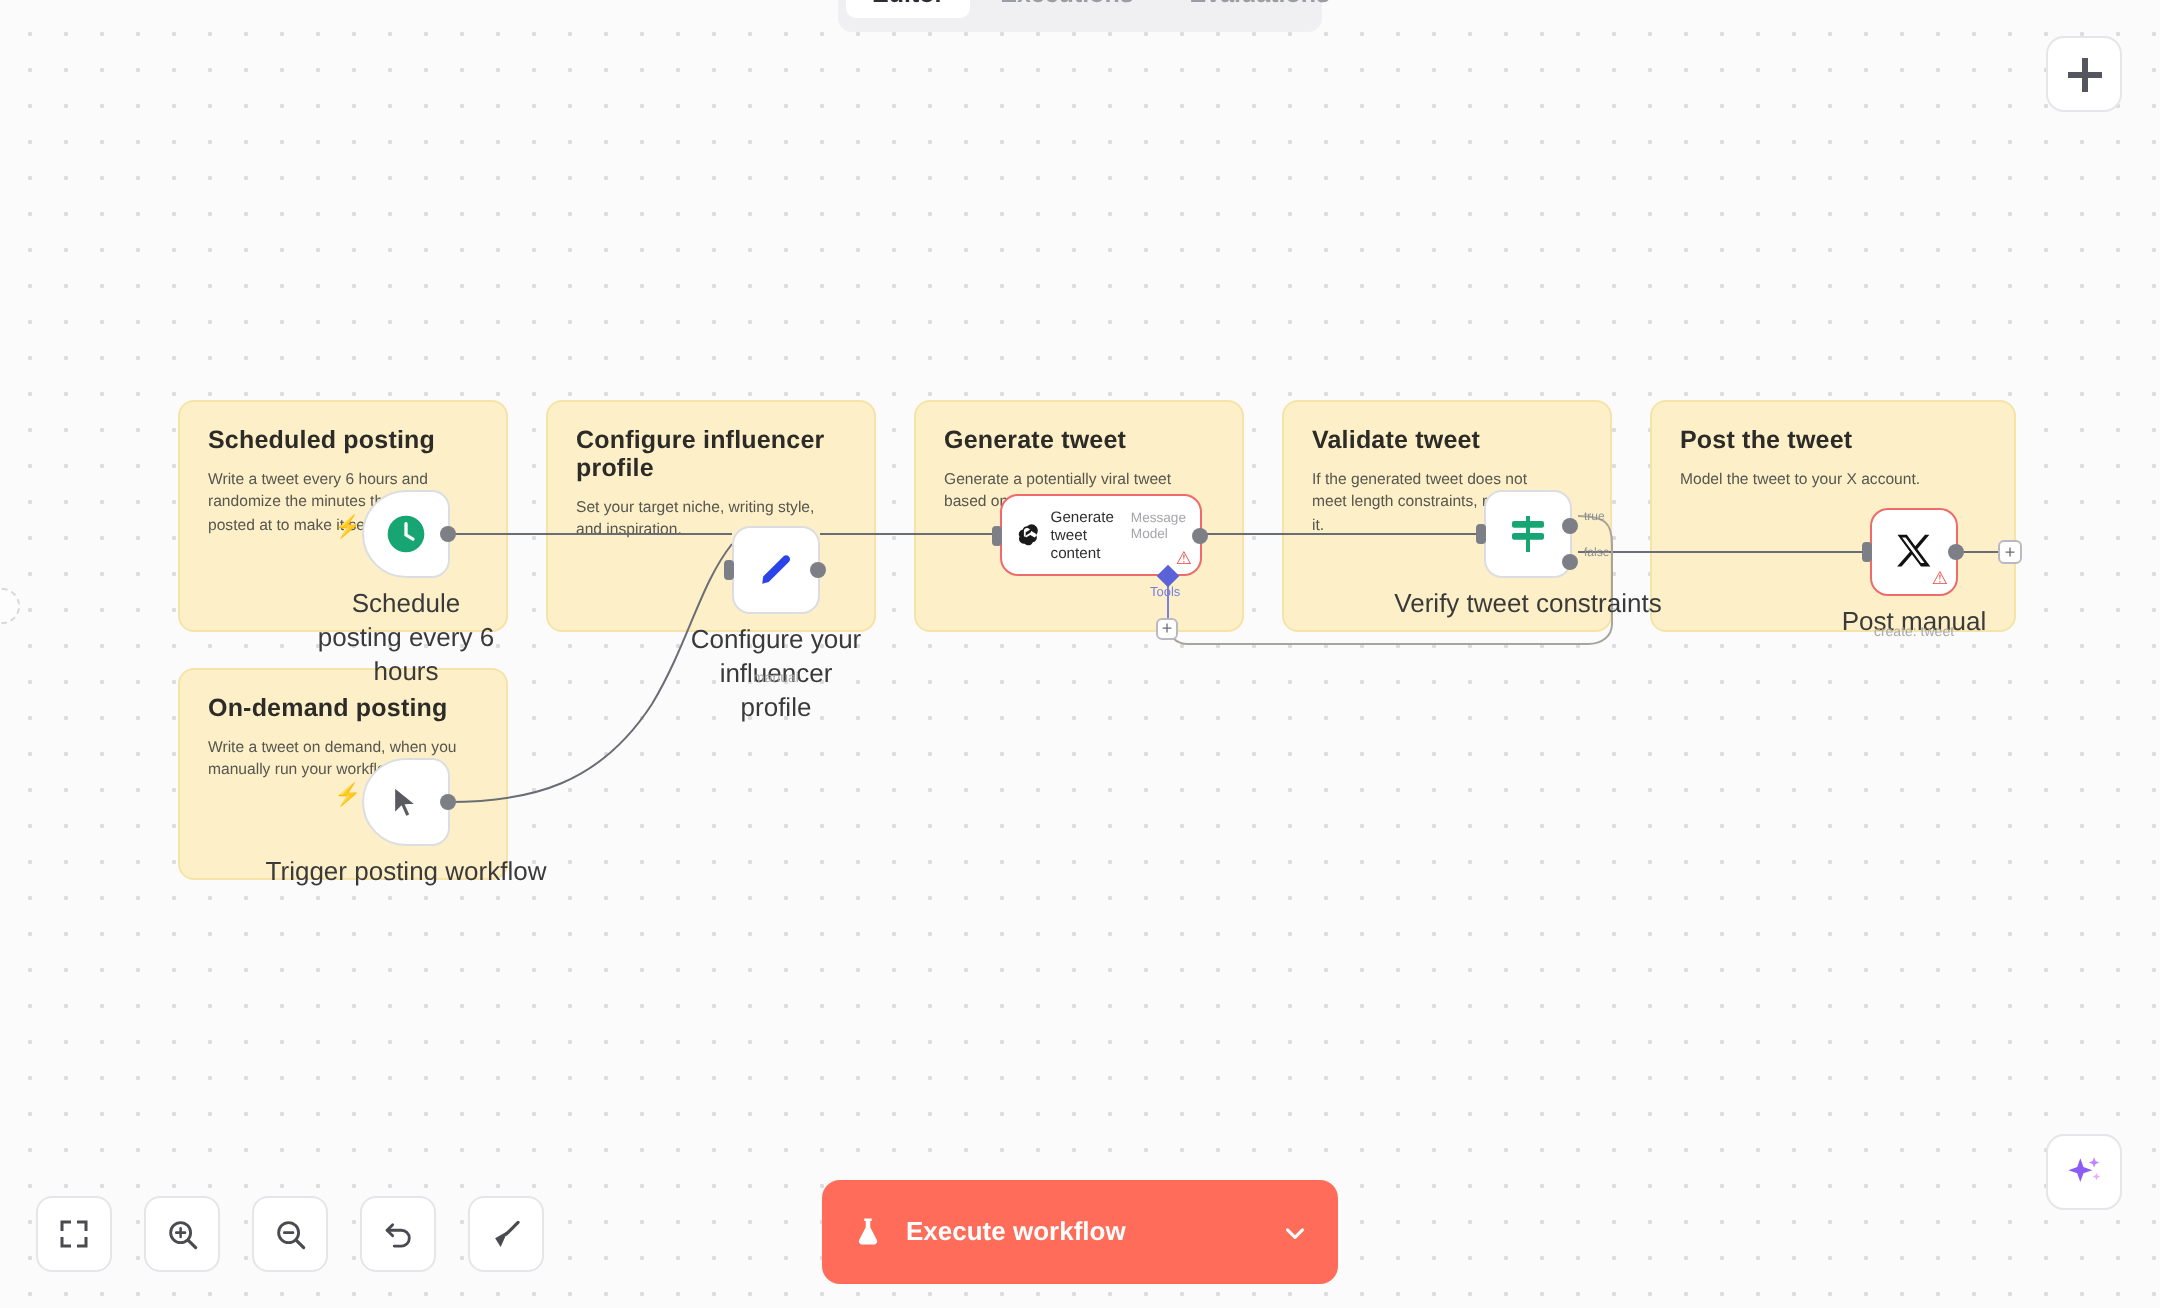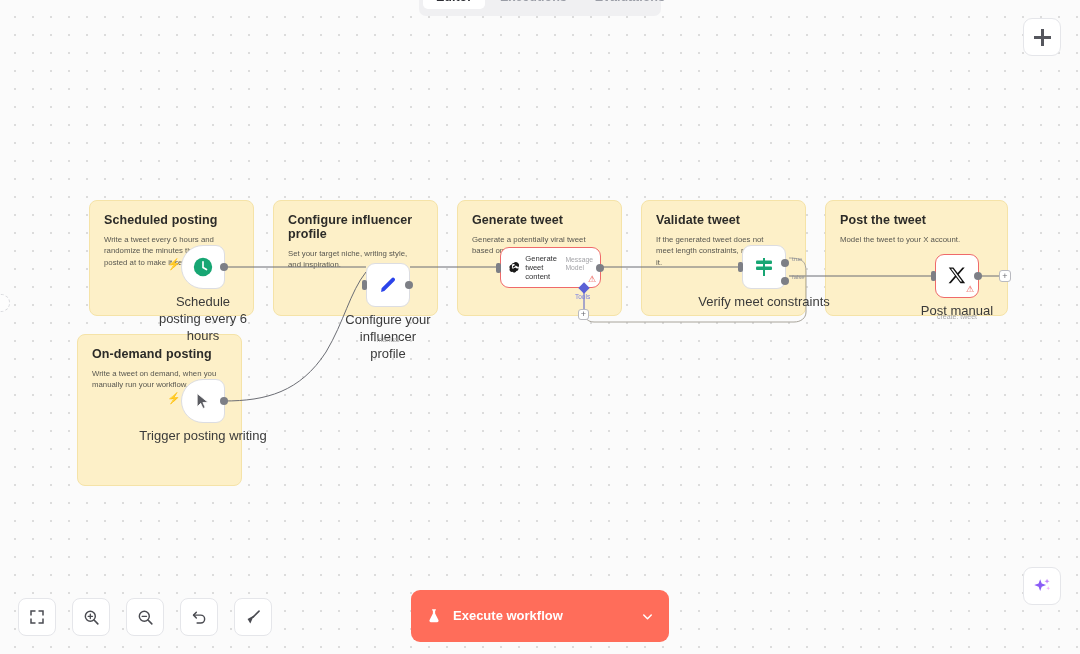--- a/index.html
+++ b/index.html
@@ -203,21 +203,21 @@
     <path d="M980,276 L1000,276" stroke="#6b6d74" stroke-width="1" fill="none"></path>
 
     <path d="M584,290 L584,311" stroke="#7a80e0" stroke-width="1" fill="none"></path>
   </svg>
 
   <div class="frame" style="left:89px; top:200px; width:165px; height:116px;">
     <div class="frame-title">Scheduled posting</div>
     <div class="frame-desc">Write a tweet every 6 hours and randomize the minutes that it's posted at to make it seem natural.</div>
   </div>
 
-  <div class="frame" style="left:77px; top:334px; width:165px; height:152px;">
+  <div class="frame" style="left:89px; top:334px; width:165px; height:106px;">
     <div class="frame-title">On-demand posting</div>
     <div class="frame-desc">Write a tweet on demand, when you manually run your workflow.</div>
   </div>
 
   <div class="frame" style="left:273px; top:200px; width:165px; height:116px;">
     <div class="frame-title">Configure influencer profile</div>
     <div class="frame-desc">Set your target niche, writing style, and inspiration.</div>
   </div>
 
   <div class="frame" style="left:457px; top:200px; width:165px; height:116px;">
@@ -248,21 +248,21 @@
   </div>
 
   <div class="node" style="left:181px; top:379px; z-index:5;">
     <div class="bolt" style="left:-14px; top:14px;">⚡</div>
     <div class="node-box trigger">
       <svg width="20" height="20" viewBox="0 0 24 24">
         <path d="M5 3 L5 19 L9.2 14.8 L12 21 L14.6 19.7 L11.9 13.8 L18 13.6 Z" fill="#5a5b61" stroke="#ffffff" stroke-width="1"></path>
       </svg>
       <div class="dot out"></div>
     </div>
-    <div class="node-label">Trigger posting writing</div>
+    <div class="node-label">Trigger posting workflow</div>
   </div>
 
   <div class="node" style="left:366px; top:263px; z-index:5;">
     <div class="node-box square">
       <div class="in-tab"></div>
       <svg width="22" height="22" viewBox="0 0 24 24">
         <path d="M4.5 19.5 L8 18.6 L19 7.6 C19.9 6.7 19.9 5.4 19 4.6 C18.2 3.7 16.9 3.7 16 4.6 L5 15.6 Z" fill="#2b44ea"></path>
       </svg>
       <div class="dot out"></div>
     </div>
@@ -294,21 +294,21 @@
       <svg width="24" height="24" viewBox="0 0 24 24">
         <rect x="4" y="5.5" width="16" height="3.4" rx="1" fill="#17a673"></rect>
         <rect x="4" y="11.5" width="16" height="3.4" rx="1" fill="#17a673"></rect>
         <rect x="11" y="3" width="2" height="18" fill="#17a673"></rect>
       </svg>
       <div class="dot" style="right:-4px; top:13px; margin-top:0;"></div>
       <div class="dot" style="right:-4px; top:31px; margin-top:0;"></div>
     </div>
     <div class="port-label" style="left:50px; top:11px;">true</div>
     <div class="port-label" style="left:50px; top:29px;">false</div>
-    <div class="node-label">Verify meet constraints</div>
+    <div class="node-label">Verify tweet constraints</div>
   </div>
 
   <div class="node" style="left:935px; top:254px; z-index:5;">
     <div class="node-box square err">
       <div class="in-tab"></div>
       <svg width="22" height="22" viewBox="0 0 24 24">
         <path d="M3 2.6h5.1l4.6 6.2 5.3-6.2h2.4l-6.6 7.7 7.1 9.6h-5.1l-4.9-6.6-5.7 6.6H2.8l7-8.1Zm2.5 1.5 10.3 13.9h1.9L7.4 4.1Z" fill="#111"></path>
       </svg>
       <div class="warn-tri">⚠</div>
       <div class="dot out"></div>

